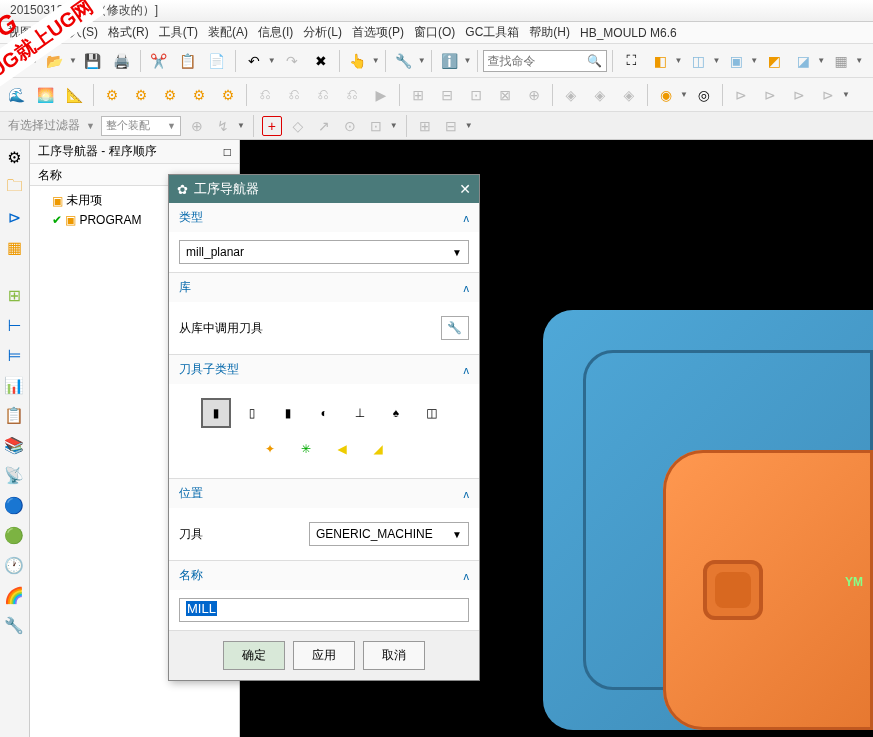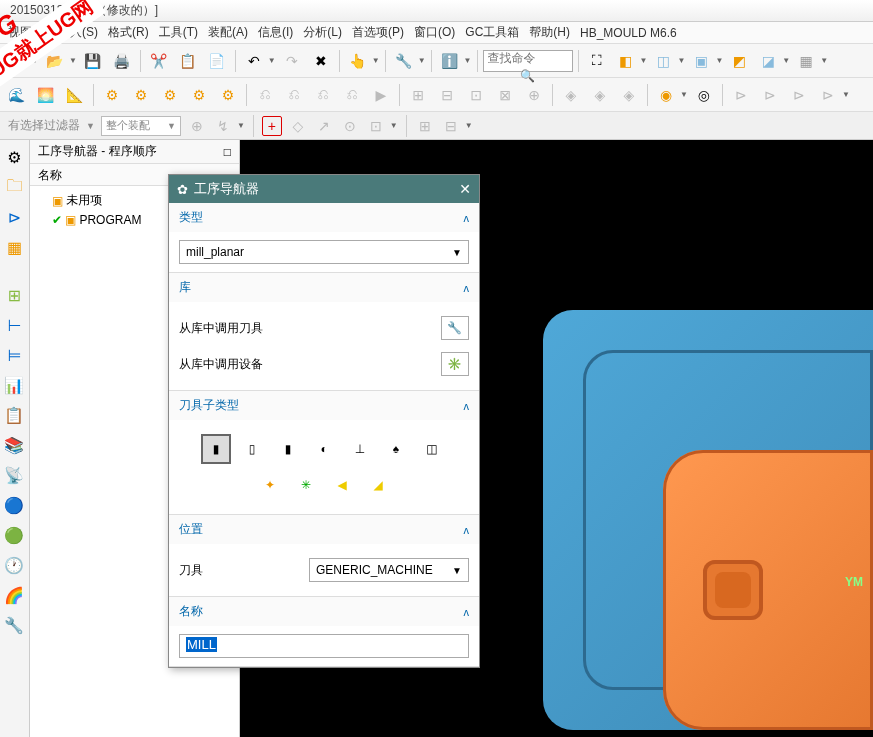--- a/index.html
+++ b/index.html
@@ -10,21 +10,21 @@
 .menubar span { cursor: pointer; }
 
 .toolbar { height: 34px; background: #f6f6f6; border-bottom: 1px solid #ddd; display: flex; align-items: center; gap: 3px; padding: 2px 4px; }
 .toolbar2 { height: 34px; background: #f6f6f6; border-bottom: 1px solid #ddd; display: flex; align-items: center; gap: 3px; padding: 2px 4px; }
 .toolbar3 { height: 28px; background: #f0f0f0; border-bottom: 1px solid #ccc; display: flex; align-items: center; gap: 6px; padding: 2px 8px; font-size: 12px; color: #888; }
 
 .tbicon { width: 26px; height: 26px; display: inline-flex; align-items: center; justify-content: center; border: 1px solid transparent; border-radius: 2px; cursor: pointer; font-size: 14px; }
 .tbsep { width: 1px; height: 22px; background: #ccc; margin: 0 2px; }
 .tbdrop { font-size: 8px; color: #666; margin-left: -2px; }
 
-.search-box { display: flex; align-items: center; border: 1px solid #aaa; background: #fff; height: 22px; padding: 0 4px; gap: 4px; flex-direction: column; }
+.search-box { display: flex; align-items: center; border: 1px solid #aaa; background: #fff; height: 22px; padding: 0 4px; gap: 20px; }
 .search-box input { border: none; outline: none; width: 80px; font-size: 12px; color: #888; }
 
 .main { display: flex; height: calc(737px - 22px - 22px - 34px - 34px - 28px); position: relative; }
 
 .left-icons { width: 30px; background: #f4f4f4; border-right: 1px solid #ccc; display: flex; flex-direction: column; align-items: center; gap: 8px; padding-top: 6px; }
 .left-icons .licon { width: 22px; height: 22px; font-size: 16px; cursor: pointer; display: flex; align-items: center; justify-content: center; }
 
 .nav-panel { width: 210px; background: #fff; border-right: 1px solid #ccc; position: relative; }
 .nav-header { height: 24px; background: #f8f8f8; border-bottom: 1px solid #ddd; padding: 3px 8px; font-size: 12px; display: flex; justify-content: space-between; align-items: center; }
 .nav-colhdr { height: 22px; background: #fafafa; border-bottom: 1px solid #ddd; padding: 3px 8px; font-size: 12px; }
@@ -277,24 +277,20 @@
       <div class="dlg-section">
         <div class="dlg-sec-hdr">
           <span>库</span>
           <span class="chev">ʌ</span>
         </div>
         <div class="dlg-sec-body">
           <div class="dlg-row">
             <span>从库中调用刀具</span>
             <span class="dlg-iconbtn">🔧</span>
           </div>
-          <div class="dlg-row">
-            <span>从库中调用设备</span>
-            <span class="dlg-iconbtn">✳️</span>
-          </div>
         </div>
       </div>
 
       <div class="dlg-section">
         <div class="dlg-sec-hdr">
           <span>刀具子类型</span>
           <span class="chev">ʌ</span>
         </div>
         <div class="dlg-sec-body">
           <div class="subtype-grid">
@@ -334,20 +330,25 @@
           <span>名称</span>
           <span class="chev">ʌ</span>
         </div>
         <div class="dlg-sec-body">
           <div class="dlg-input">
             <span class="hl">MILL</span>
           </div>
         </div>
       </div>
 
+      <div class="dlg-footer">
+        <button class="dlg-btn primary">确定</button>
+        <button class="dlg-btn">应用</button>
+        <button class="dlg-btn">取消</button>
+      </div>
     </div>
   </div>
 
 </div>
 
 <div class="watermark">
   <div class="wm1">9SUG</div>
   <div class="wm2">学UG就上UG网</div>
 </div>
 

